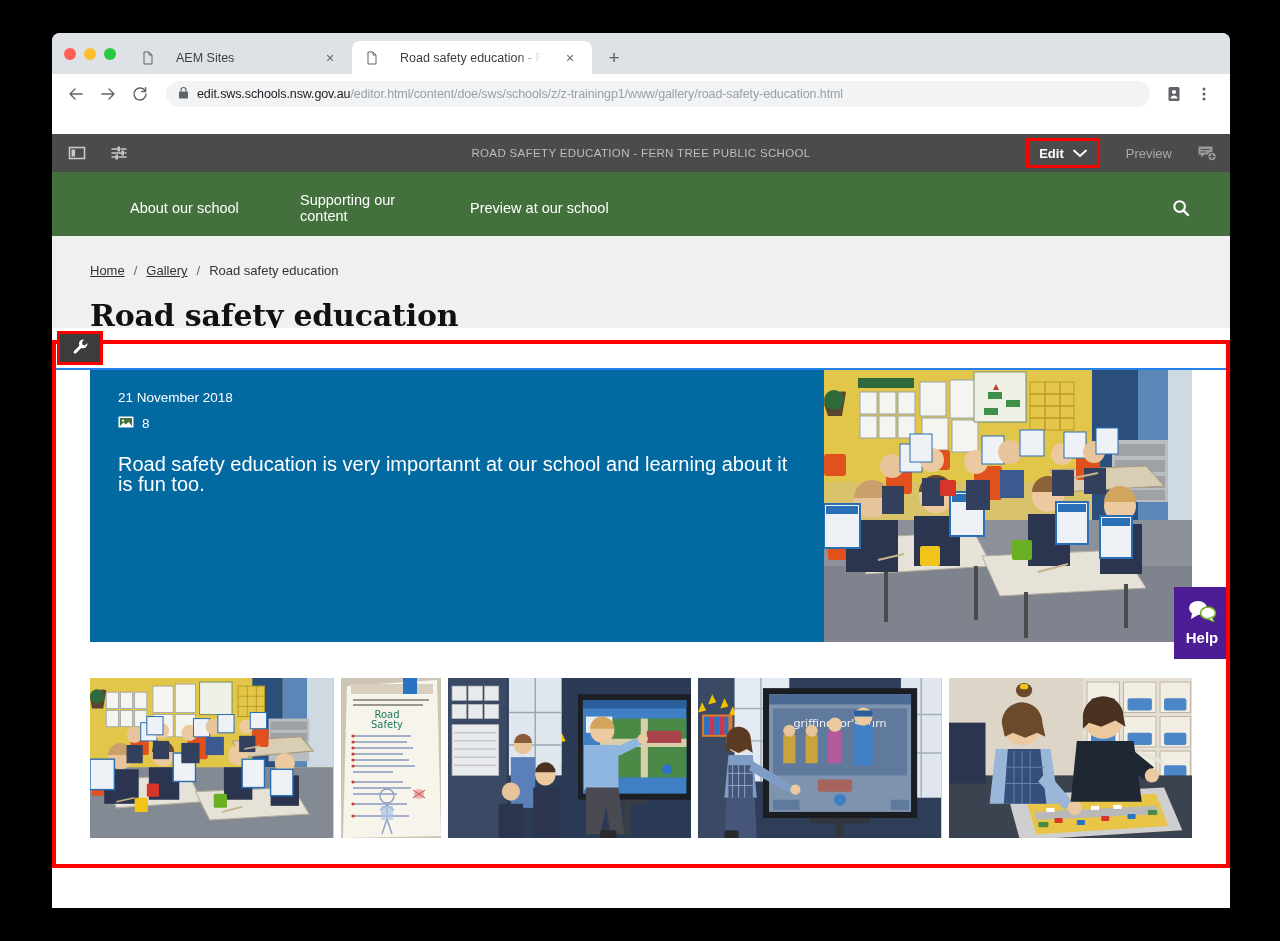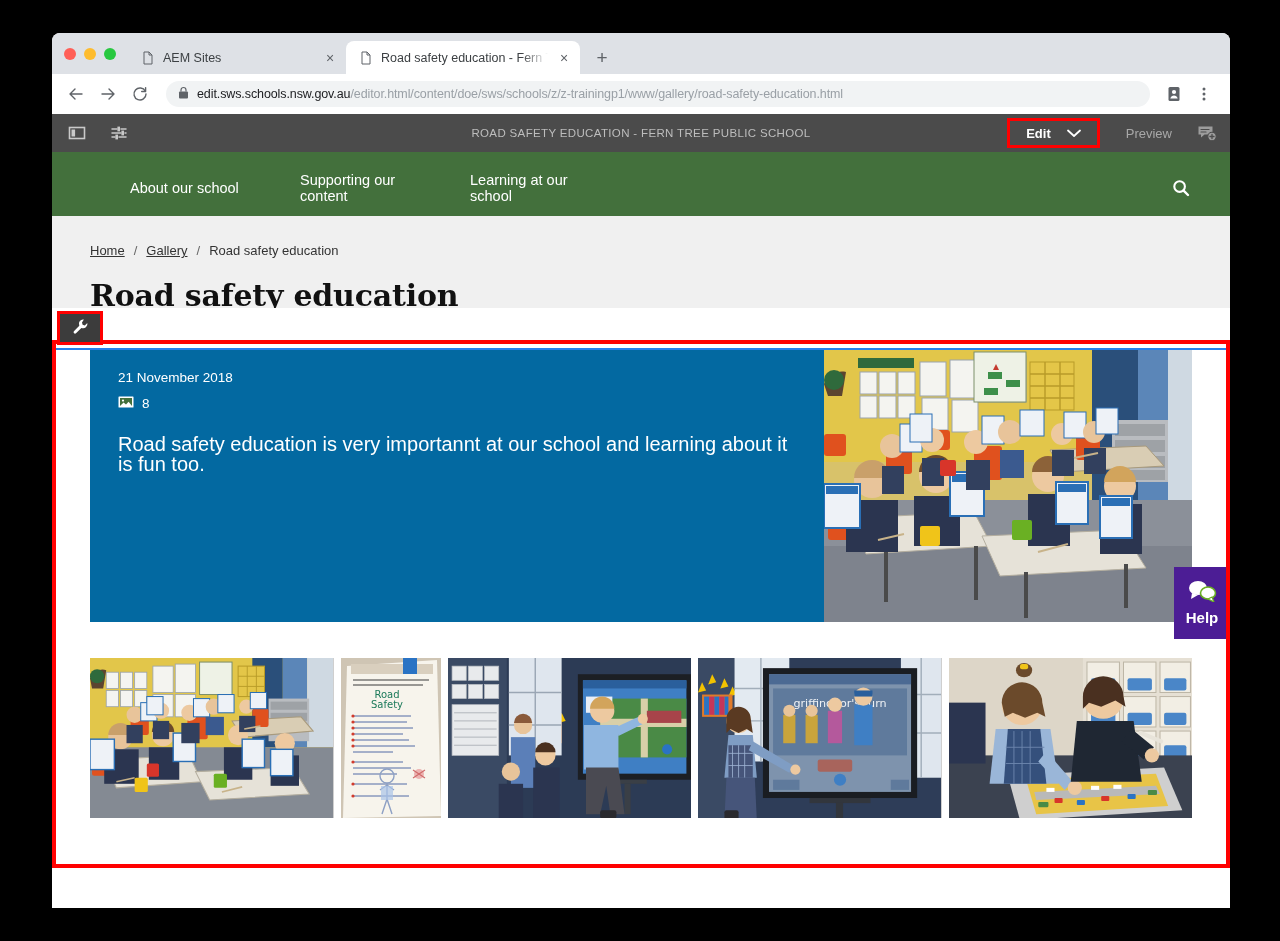--- a/index.html
+++ b/index.html
@@ -49,22 +49,22 @@
   }
   .dot { width: 12px; height: 12px; border-radius: 50%; }
   .dot.red { background: #ff5f57; }
   .dot.amber { background: #febc2e; }
   .dot.green { background: #28c840; }
 
   .tab {
     height: 33px;
     display: flex;
     align-items: center;
-    gap: 8px;
-    padding: 0 8px 0 12px;
+    gap: 21px;
+    padding: 0 14px 0 12px;
     border-radius: 8px 8px 0 0;
     font-size: 12.5px;
     color: #3c4043;
     position: relative;
     min-width: 0;
   }
   .tab.inactive { background: transparent; width: 198px; }
   .tab.active { background: #ffffff; width: 214px; }
   .tab-favicon {
     flex: 0 0 auto;
@@ -138,20 +138,21 @@
   }
 
   
   .aem-toolbar {
     height: 38px;
     background: #4b4b4b;
     display: flex;
     align-items: center;
     position: relative;
     padding: 0 10px 0 14px;
+    margin-top: 20px;
   }
   .aem-left { display: flex; align-items: center; gap: 20px; }
   .aem-ico {
     width: 22px; height: 22px;
     display: flex; align-items: center; justify-content: center;
     color: #c9c9c9;
   }
   .aem-title {
     position: absolute;
     left: 0; right: 0;
@@ -164,24 +165,24 @@
   .aem-right {
     margin-left: auto;
     display: flex;
     align-items: center;
     gap: 4px;
     z-index: 2;
   }
   .edit-wrap {
     position: relative;
     border: 3px solid #ff0000;
-    padding: 3px 16px;
+    padding: 3px 10px;
     display: flex;
     align-items: center;
-    gap: 16px;
+    gap: 9px;
   }
   .edit-label {
     color: #ffffff;
     font-size: 13px;
     font-weight: bold;
   }
   .preview-btn {
     color: #a8a8a8;
     font-size: 13px;
     padding: 0 14px;
@@ -473,21 +474,21 @@
             <circle cx="16" cy="14.5" r="4.2" fill="#9c9c9c" stroke="#4b4b4b" stroke-width="1.1"></circle>
             <path d="M16 12.5v4M14 14.5h4" stroke="#4b4b4b" stroke-width="1.3" stroke-linecap="round"></path>
           </svg>
         </div>
       </div>
     </div>
 
     <div class="site-nav">
       <div class="nav-item">About our school</div>
       <div class="nav-item">Supporting our content</div>
-      <div class="nav-item">Learning at our school</div>
+      <div class="nav-item">Preview at our school</div>
       <div class="nav-search">
         <svg width="20" height="20" viewBox="0 0 20 20">
             <circle cx="8.6" cy="8.6" r="5.3" fill="none" stroke="#ffffff" stroke-width="2.1"></circle>
             <path d="M12.6 12.6L17 17" stroke="#ffffff" stroke-width="2.4" stroke-linecap="round"></path>
           </svg>
       </div>
     </div>
 
     <div class="page-head">
       <div class="crumbs">

